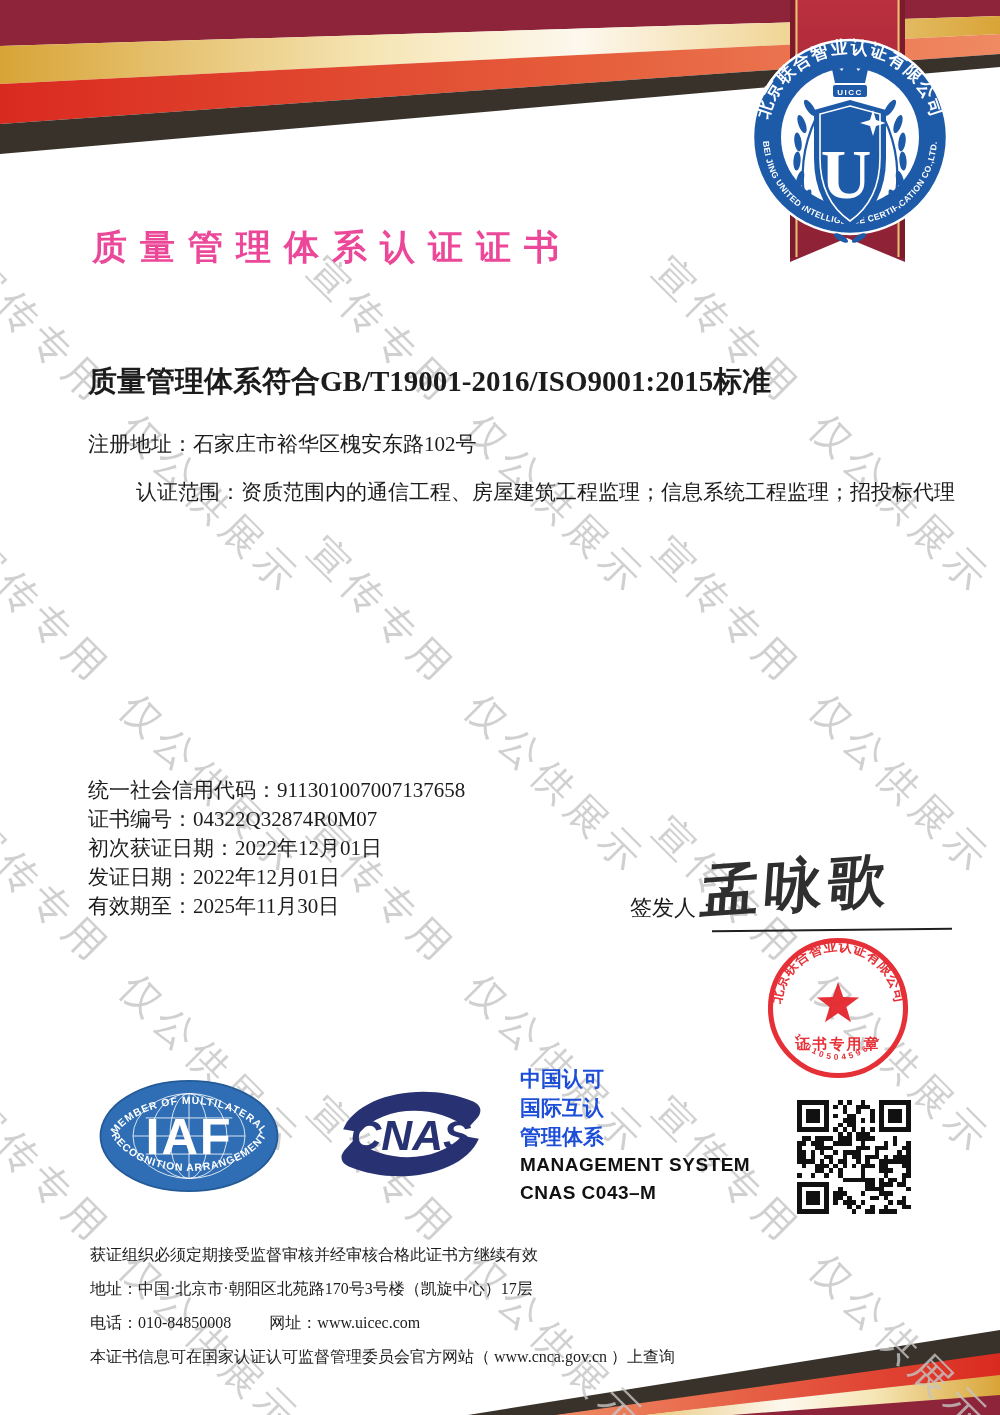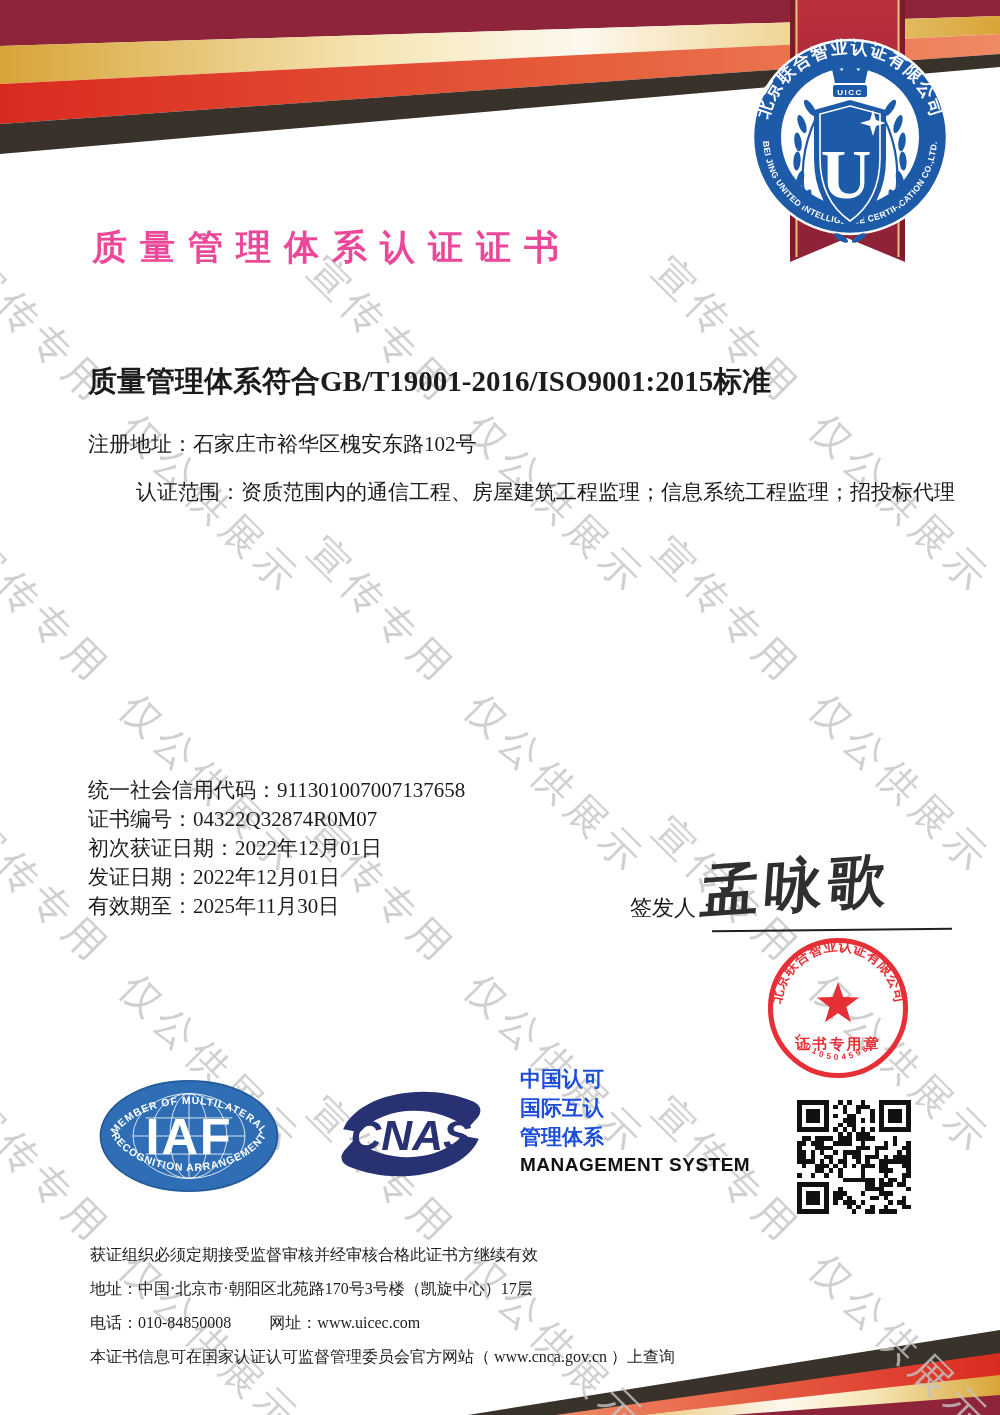--- a/index.html
+++ b/index.html
@@ -203,20 +203,21 @@
     <path d="M12,50 C28,12 100,-2 152,20 C160,24 162,30 157,37 L146,49 C112,22 56,24 30,53 Z" fill="#283272"></path>
     <path d="M158,60 C142,98 70,112 18,90 C10,86 8,80 13,73 L24,61 C58,88 114,86 140,57 Z" fill="#283272"></path>
     <text x="85" y="72" text-anchor="middle" font-family="Liberation Sans, DejaVu Sans, sans-serif" font-size="46" font-weight="700" font-style="italic" fill="#283272" letter-spacing="0">CNAS</text>
   </svg>
 
   <div class="abs accred">
     <div class="cn">中国认可</div>
     <div class="cn">国际互认</div>
     <div class="cn">管理体系</div>
     <div class="en">MANAGEMENT SYSTEM</div>
+    <div class="en">CNAS C043–M</div>
   </div>
 
   <svg class="abs qr" viewBox="0 0 25 25" shape-rendering="crispEdges">
     <rect x="0" y="0" width="25" height="25" fill="#ffffff"></rect>
     <g fill="#111111">
       <rect x="0" y="0" width="7" height="7"></rect>
         <rect x="1" y="1" width="5" height="5" fill="#ffffff"></rect>
         <rect x="2" y="2" width="3" height="3"></rect>
       <rect x="18" y="0" width="7" height="7"></rect>
         <rect x="19" y="1" width="5" height="5" fill="#ffffff"></rect>

